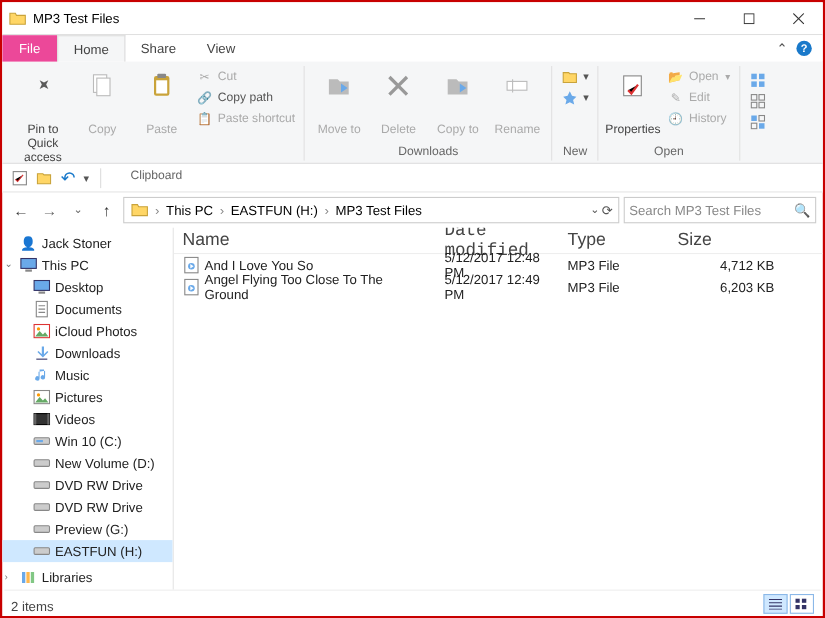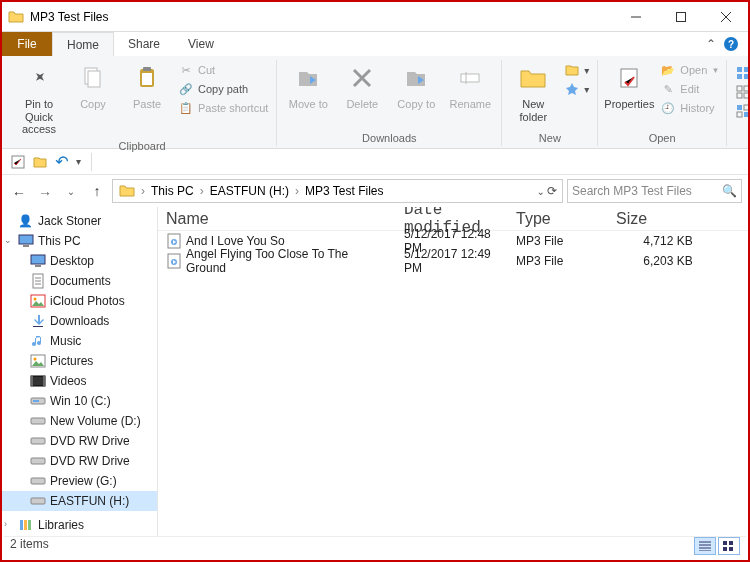--- a/index.html
+++ b/index.html
@@ -7,33 +7,33 @@
 
 
 .titlebar { background: #fff; height: 30px; display: flex; align-items: center; padding: 0 0 0 6px; border-bottom: 1px solid #ddd; }
 .titlebar .folder-ico { width:16px; height:16px; margin-right:6px; }
 .titlebar .title { font-size: 12px; color:#000; flex:0 0 auto;}
 .titlebar .spacer { flex:1; }
 .win-btn { width: 45px; height: 29px; display:flex; align-items:center; justify-content:center; font-size:13px; color:#333; }
 
 
 .tabstrip { height: 24px; display:flex; align-items:stretch; background:#fff; }
-.tab-file { width:50px; background:#a16207; color:#fff; font-size:12px; display:flex; align-items:center; justify-content:center; }
+.tab-file { width:50px; background:#ec4899; color:#fff; font-size:12px; display:flex; align-items:center; justify-content:center; }
 .tab { padding:0 14px; font-size:12px; display:flex; align-items:center; color:#444; }
 .tab.active { background:#f5f6f7; border:1px solid #ddd; border-bottom:none; }
 .tabstrip .help { margin-left:auto; padding:0 10px; display:flex; align-items:center; gap:8px; color:#1979ca; font-size:12px;}
 .chev-up { color:#555; }
 
 
 .ribbon { height: 93px; background:#f5f6f7; border-bottom:1px solid #ddd; display:flex; padding:4px 6px 2px 6px;}
 .group { display:flex; flex-direction:column; align-items:center; border-right:1px solid #e1e1e1; padding:0 6px; }
 .group:last-child { border-right:none;}
 .group-body { display:flex; align-items:flex-start; gap:4px; flex:1; }
 .group-label { font-size:11px; color:#666; padding:4px 0 2px 0;}
-.big-btn { display:flex; flex-direction:column; align-items:center; justify-content:flex-start; width:50px; padding-top:2px; font-size:11px; color:#444; text-align:center; line-height:1.15; gap:4px;}
+.big-btn { display:flex; flex-direction:column; align-items:center; justify-content:flex-start; width:50px; padding-top:2px; font-size:11px; color:#444; text-align:center; line-height:1.15; gap:18px;}
 .big-btn.disabled { color:#aaa; }
 .big-btn .ico { width:32px; height:32px; display:flex; align-items:center; justify-content:center; }
 .mini-col { display:flex; flex-direction:column; gap:1px; padding-top:1px; }
 .mini { display:flex; align-items:center; gap:4px; font-size:11px; color:#555; padding:1px 2px; white-space:nowrap;}
 .mini.disabled { color:#aaa; }
 .mini .mico { width:16px; height:16px; display:flex; align-items:center; justify-content:center;}
 
 
 .qat { height:26px; background:#fff; border-bottom:1px solid #e5e5e5; display:flex; align-items:center; padding:0 8px; gap:6px;}
 .qat .qico { width:16px; height:16px; display:flex; align-items:center; justify-content:center;}
@@ -68,25 +68,25 @@
 .col { padding:0 8px; border-right:1px solid transparent;}
 .col.name { width:238px;}
 .col.date { width:112px;font-family:Liberation Mono, monospace;}
 .col.type { width:100px;}
 .col.size { flex:1; text-align:left;}
 .row { display:flex; font-size:12px; color:#222; height:20px; align-items:center;}
 .cell { padding:0 8px;}
 .cell.name { width:238px; display:flex; align-items:center; gap:4px;}
 .cell.date { width:112px;}
 .cell.type { width:100px;}
-.cell.size { flex:1; text-align:center; padding-right:28px;}
+.cell.size { flex:1; text-align:right; padding-right:44px;}
 .fileico { width:16px; height:16px; flex-shrink:0;}
 
 
-.status { position:absolute; bottom:2px; left:2px; right:2px; height:22px; border-top:1px solid #eee; display:flex; align-items:flex-start; font-size:12px; color:#444; padding:0 6px;}
+.status { position:absolute; bottom:2px; left:2px; right:2px; height:22px; border-top:1px solid #eee; display:flex; align-items:flex-end; font-size:12px; color:#444; padding:0 6px;}
 .status .viewbtns { margin-left:auto; display:flex; gap:2px;}
 .status .vbtn { width:22px; height:18px; border:1px solid #8bb8e8; display:flex; align-items:center; justify-content:center;}
 .status .vbtn.active { background:#cfe8ff;}
 
 
 svg { display:block; }
 </style>
 </head>
 <body>
 
@@ -211,28 +211,20 @@
             </svg>
           </span>
         <span>Rename</span>
       </div>
     </div>
     <div class="group-label">Downloads</div>
   </div>
 
   <div class="group">
     <div class="group-body">
-      <div class="big-btn">
-        <span class="ico">
-            <svg width="28" height="24">
-              <path fill="#ffd666" stroke="#c9a33a" d="M2 5h8l2 3h14v13H2z"></path>
-            </svg>
-          </span>
-        <span>New folder</span>
-      </div>
       <div class="mini-col">
         <div class="mini">
             <span class="mico">
               <svg width="14" height="14">
                 <path fill="#ffd666" stroke="#c9a33a" d="M1 3h5l1 1h6v8H1z"></path>
               </svg>
             </span>
             <span style="font-size:10px;">▾</span>
           </div>
         <div class="mini">

